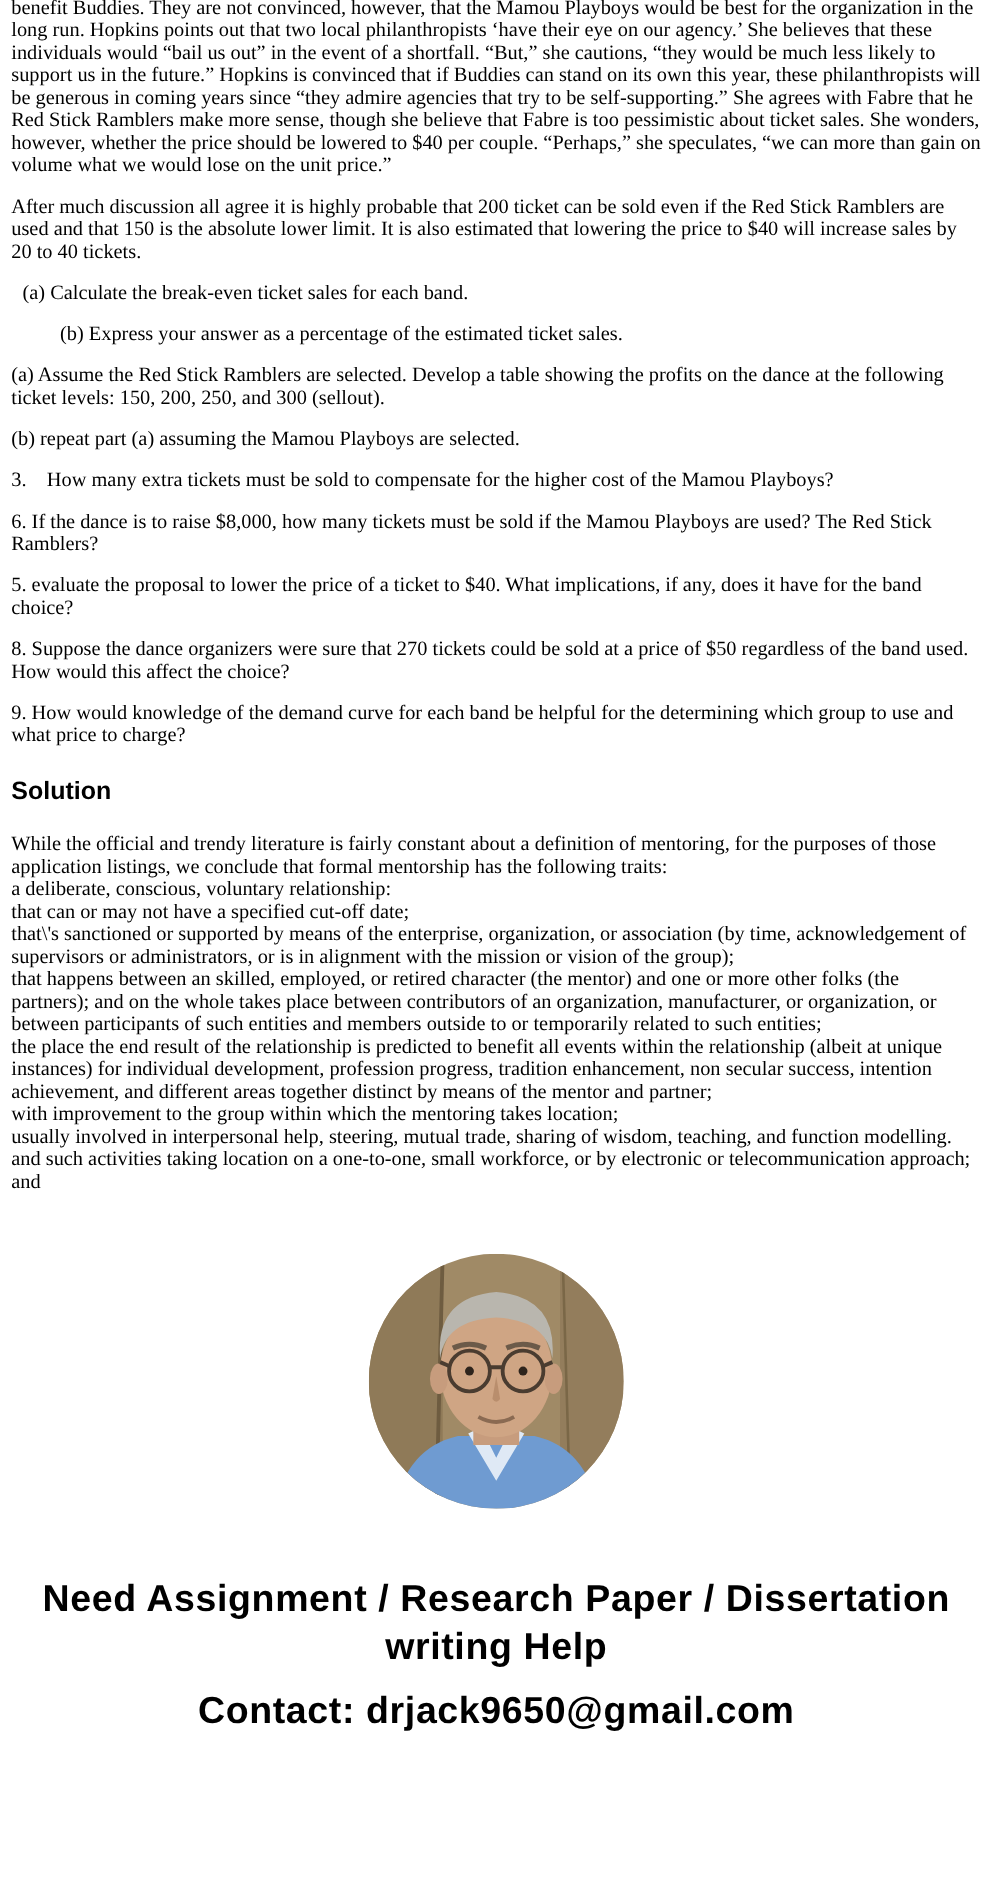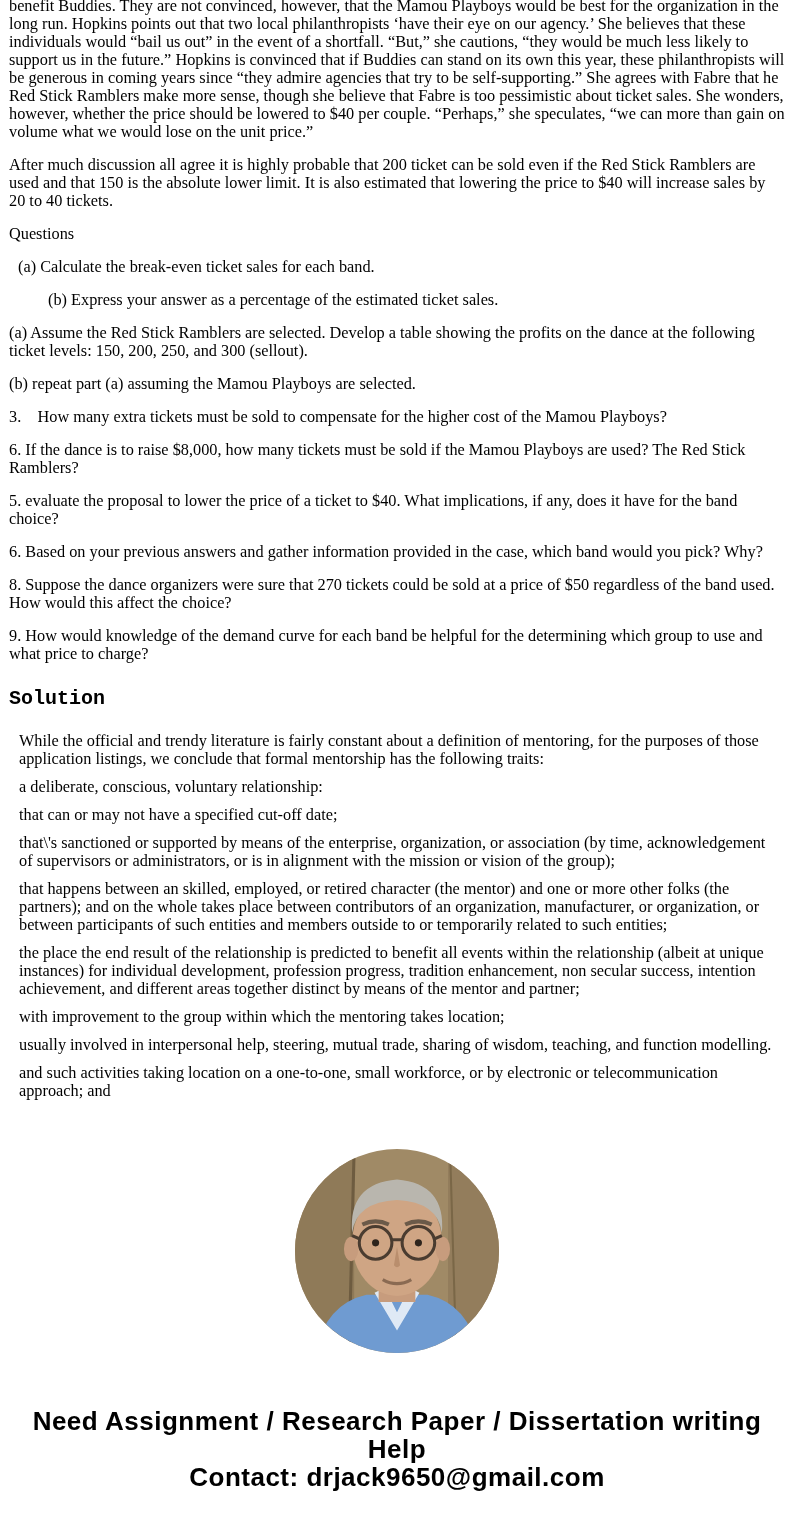--- a/index.html
+++ b/index.html
@@ -25,72 +25,70 @@
   p.para.first {
     margin-top: -3px; 
   }
   p.q {
     margin: 15px 0;
     white-space: pre-wrap;
   }
   p.q.indent-a { padding-left: 9px; }
   p.q.indent-b { padding-left: 39px; }
   h2.solution-heading {
-    font-family: Liberation Mono, monospace;
+    font-family: Liberation Sans, sans-serif;
     font-size: 20px;
     font-weight: bold;
     margin: 24px 0 21px 0;
     line-height: 24px;
   }
   .solution-block {
     margin: 0 0 15px 0;
   }
   .solution-block .sline {
-    margin: 10px;
+    margin: 0;
   }
   .avatar-wrap {
     width: 204px;
     height: 204px;
     margin: 49px auto 0 auto;
     border-radius: 50%;
     overflow: hidden;
   }
   .avatar-wrap svg { display: block; }
   .footer {
     margin: 54px auto 0 auto;
     max-width: 736px;
     text-align: center;
     font-family: "Liberation Sans", sans-serif;
     font-weight: bold;
-    font-size: 26px;
-    line-height: 28px;
+    font-size: 30px;
+    line-height: 38px;
     letter-spacing: 0.5px;
   }
   .footer .contact-line {
-    margin-top: 0;
+    margin-top: 13px;
   }
 </style>
 </head>
 <body>
 
 <div class="page">
 
   <p class="para first">benefit Buddies. They are not convinced, however, that the Mamou Playboys would be best for the organization in the long run. Hopkins points out that two local philanthropists ‘have their eye on our agency.’ She believes that these individuals would “bail us out” in the event of a shortfall. “But,” she cautions, “they would be much less likely to support us in the future.” Hopkins is convinced that if Buddies can stand on its own this year, these philanthropists will be generous in coming years since “they admire agencies that try to be self-supporting.” She agrees with Fabre that he Red Stick Ramblers make more sense, though she believe that Fabre is too pessimistic about ticket sales. She wonders, however, whether the price should be lowered to $40 per couple. “Perhaps,” she speculates, “we can more than gain on volume what we would lose on the unit price.”</p>
   <p class="para">After much discussion all agree it is highly probable that 200 ticket can be sold even if the Red Stick Ramblers are used and that 150 is the absolute lower limit. It is also estimated that lowering the price to $40 will increase sales by 20 to 40 tickets.</p>
 
-  <p class="para">Questions</p>
 
   <p class="q indent-a">(a) Calculate the break-even ticket sales for each band.</p>
   <p class="q indent-b">(b) Express your answer as a percentage of the estimated ticket sales.</p>
   <p class="q">(a) Assume the Red Stick Ramblers are selected. Develop a table showing the profits on the dance at the following ticket levels: 150, 200, 250, and 300 (sellout).</p>
   <p class="q">(b) repeat part (a) assuming the Mamou Playboys are selected.</p>
   <p class="q">3.    How many extra tickets must be sold to compensate for the higher cost of the Mamou Playboys?</p>
   <p class="q">6. If the dance is to raise $8,000, how many tickets must be sold if the Mamou Playboys are used? The Red Stick Ramblers?</p>
   <p class="q">5. evaluate the proposal to lower the price of a ticket to $40. What implications, if any, does it have for the band choice?</p>
-  <p class="q">6. Based on your previous answers and gather information provided in the case, which band would you pick? Why?</p>
   <p class="q">8. Suppose the dance organizers were sure that 270 tickets could be sold at a price of $50 regardless of the band used. How would this affect the choice?</p>
   <p class="q">9. How would knowledge of the demand curve for each band be helpful for the determining which group to use and what price to charge?</p>
 
   <h2 class="solution-heading">Solution</h2>
 
   <div class="solution-block">
     <div class="sline">While the official and trendy literature is fairly constant about a definition of mentoring, for the purposes of those application listings, we conclude that formal mentorship has the following traits:</div>
     <div class="sline">a deliberate, conscious, voluntary relationship:</div>
     <div class="sline">that can or may not have a specified cut-off date;</div>
     <div class="sline">that\'s sanctioned or supported by means of the enterprise, organization, or association (by time, acknowledgement of supervisors or administrators, or is in alignment with the mission or vision of the group);</div>

